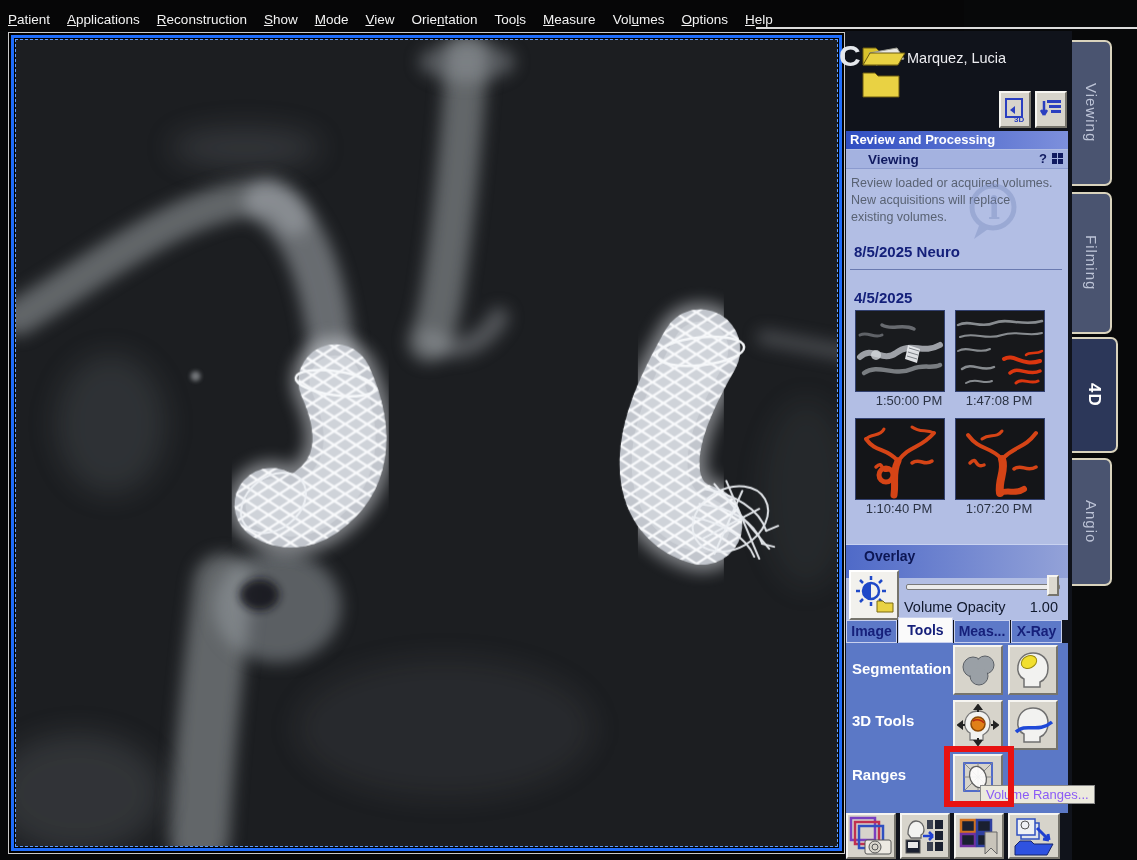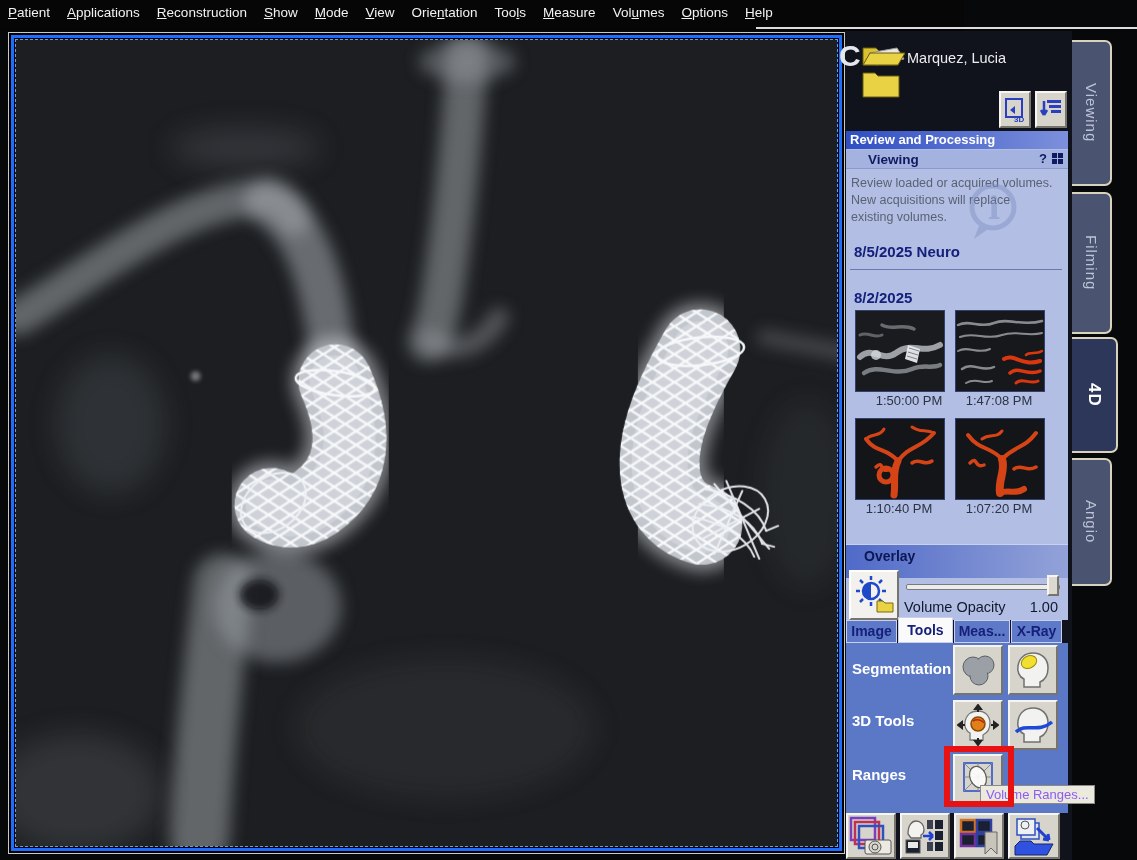--- a/index.html
+++ b/index.html
@@ -1,21 +1,21 @@
 <!DOCTYPE html>
 <html><head>
 <meta charset="utf-8">
 <style>
   html,body{margin:0;padding:0;background:#000;}
   .screen{position:relative;width:1137px;height:860px;background:#070809;overflow:hidden;
           font-family:"Liberation Sans",sans-serif;}
 
   
   .menubar{position:absolute;left:0;top:0;width:964px;height:31px;background:#060607;
-           display:flex;align-items:flex-end;gap:17px;padding:0 0 11px 8px;box-sizing:border-box;}
+           display:flex;align-items:flex-end;gap:17px;padding:0 0 4px 8px;box-sizing:border-box;}
   .menu-item{color:#f2f2f2;font-size:13.5px;white-space:nowrap;cursor:default;}
   .menu-item .mn{text-decoration:underline;}
   .topline{position:absolute;left:756px;top:27px;width:381px;height:2px;background:#dcdcdc;}
 
   
   .viewport{position:absolute;left:8px;top:32px;width:837px;height:822px;background:#000;
             border:1px solid #c9c9c9;padding:2px;box-sizing:border-box;}
   .vp-blue{width:100%;height:100%;box-sizing:border-box;border:3px solid #1f6dfb;padding:1px;background:#000;}
   .vp-dash{width:100%;height:100%;box-sizing:border-box;border:1px dashed #5d9bff;background:#1d1f22;overflow:hidden;}
   .scene{display:block;width:100%;height:100%;}
@@ -234,21 +234,21 @@
           </span>
       </div>
       <div class="rp-desc">Review loaded or acquired volumes. New acquisitions will replace existing volumes.</div>
       <svg class="watermark" width="62" height="64">
         <circle cx="29" cy="26" r="21" fill="none" stroke="#7f90c2" stroke-width="5"></circle>
         <path d="M16,42 L10,58 L27,46 Z" fill="#7f90c2"></path>
         <text x="24" y="38" font-size="32" font-weight="bold" fill="#7f90c2" font-family="DejaVu Serif, serif">i</text>
       </svg>
       <div class="study-header">8/5/2025 Neuro</div>
       <div class="study-rule"></div>
-      <div class="series-date">8/2/2025</div>
+      <div class="series-date">4/5/2025</div>
 
       <div class="thumb" style="left:9px;top:179px;">
         <svg viewBox="0 0 88 80">
           <rect width="88" height="80" fill="#191b1e"></rect>
           <g stroke="#c9ced4" fill="none" stroke-linecap="round">
             <path d="M4,46 C16,34 26,52 40,42 C56,30 66,44 84,34" stroke-width="6" opacity=".75"></path>
             <path d="M8,62 C22,52 38,66 56,58 C68,53 76,58 84,54" stroke-width="4.5" opacity=".55"></path>
             <path d="M26,14 C36,20 46,12 58,18" stroke-width="3.5" opacity=".45"></path>
             <path d="M4,24 C12,20 18,28 26,24" stroke-width="3" opacity=".4"></path>
           </g>

